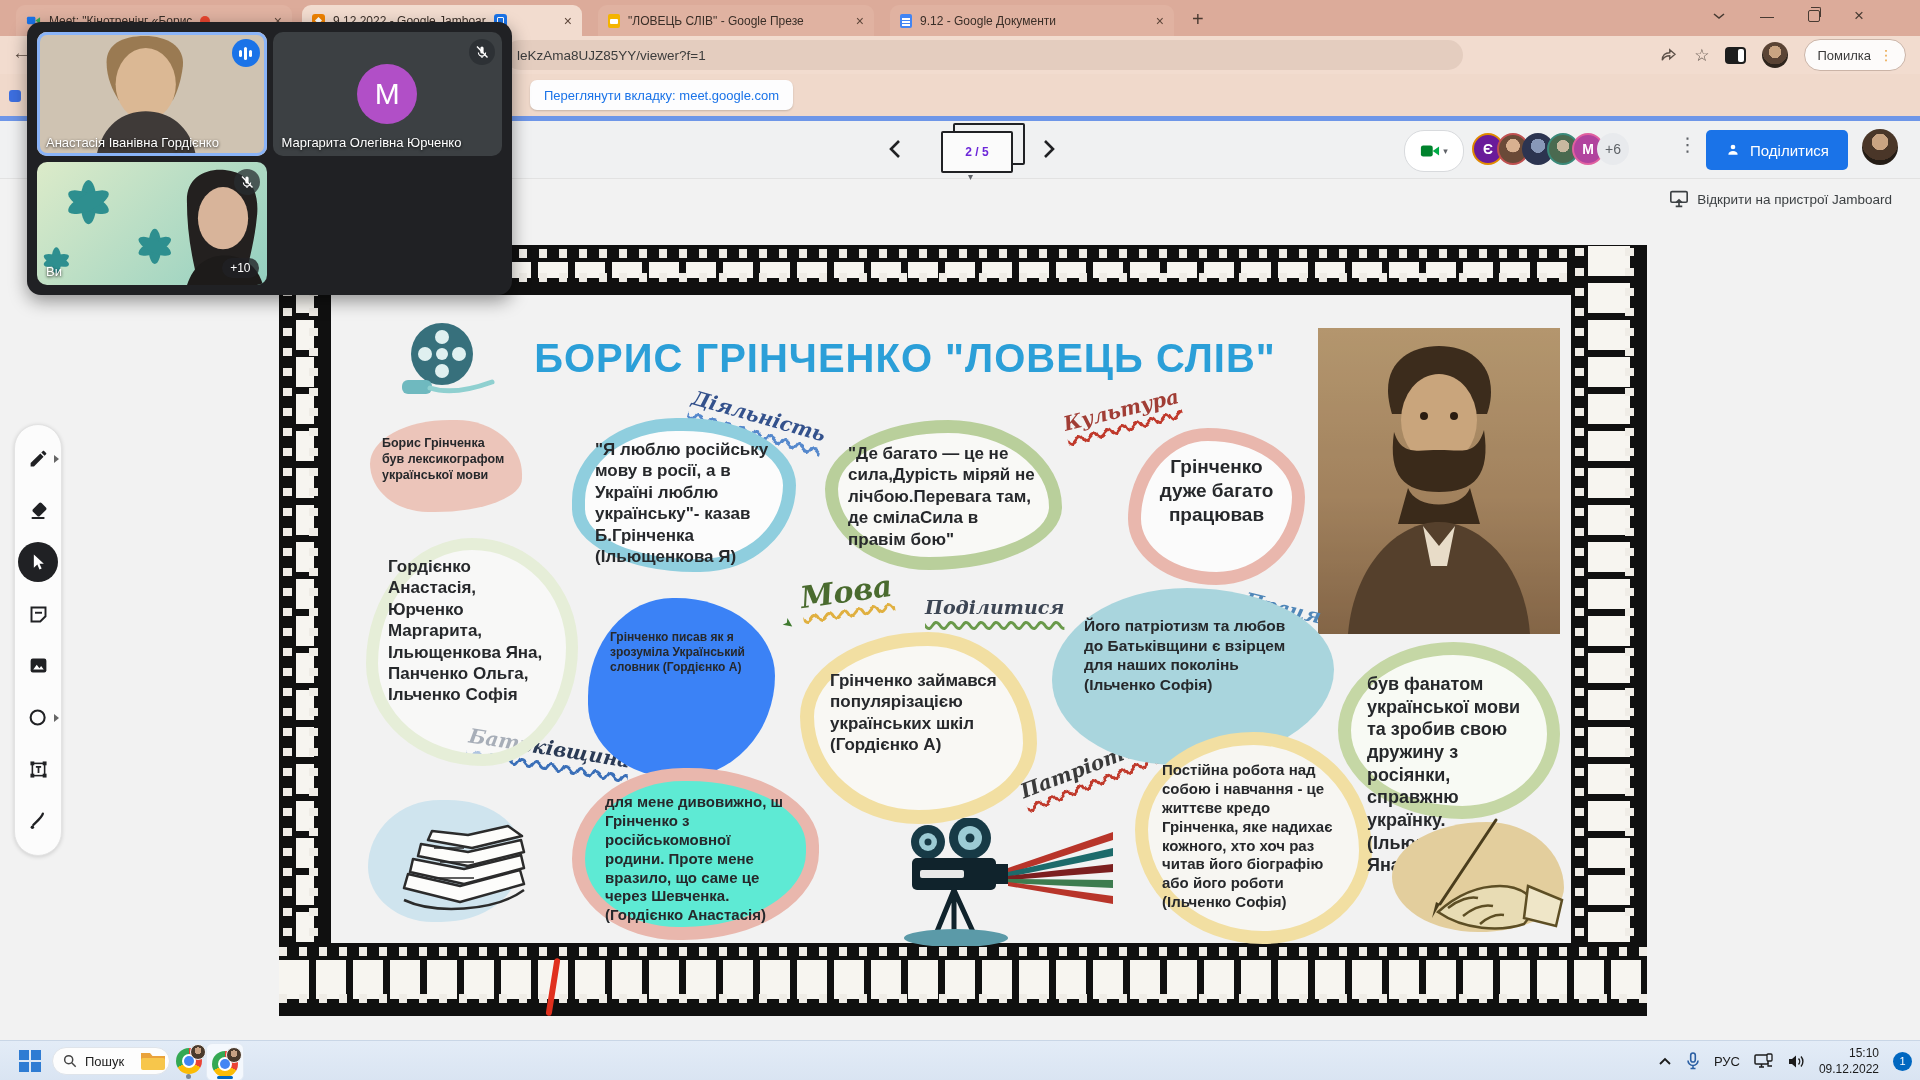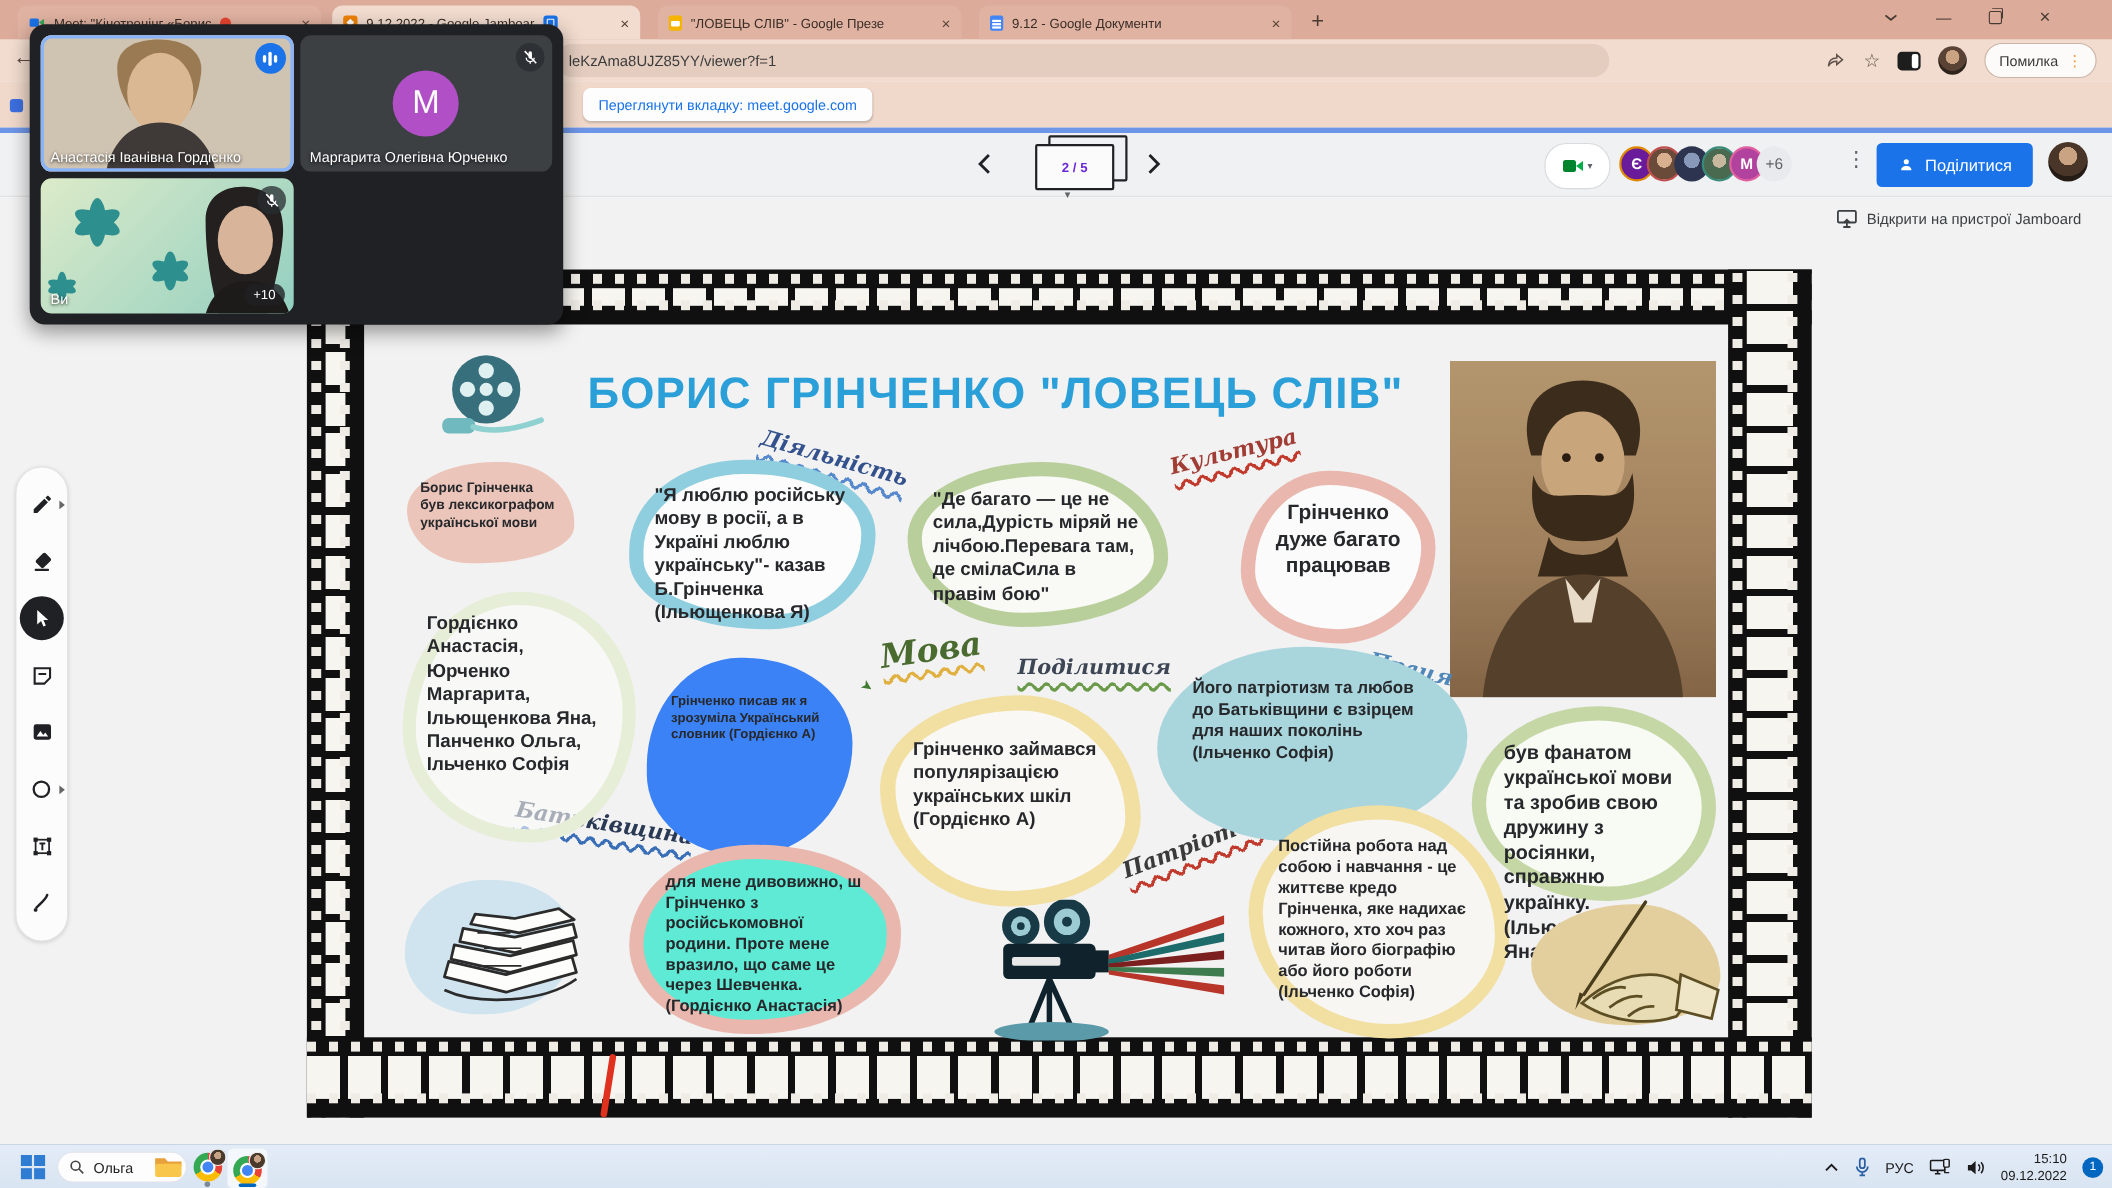--- a/index.html
+++ b/index.html
@@ -530,21 +530,21 @@
           <i></i>
           <i></i>
           <i></i>
         </span>
     </div>
     <div class="search-pill">
       <svg width="14" height="14" viewBox="0 0 16 16">
           <circle cx="6.5" cy="6.5" r="4.6" fill="none" stroke="#444" stroke-width="1.7"></circle>
           <path d="M10 10l4.5 4.5" stroke="#444" stroke-width="1.7"></path>
         </svg>
-      <span>Ольга</span>
+      <span>Пошук</span>
     </div>
     <div class="tb-ic" style="left:136px;width:34px;">
       <svg width="26" height="22" viewBox="0 0 26 22">
           <path d="M1 3h9l2.5 3H25v4H1z" fill="#e9a23b"></path>
           <rect x="1" y="8" width="24" height="12" rx="2" fill="#f7c64b"></rect>
         </svg>
     </div>
     <div class="tb-ic" style="left:172px;width:34px;">
       <span class="chrome">
           <span class="chr-av"></span>

